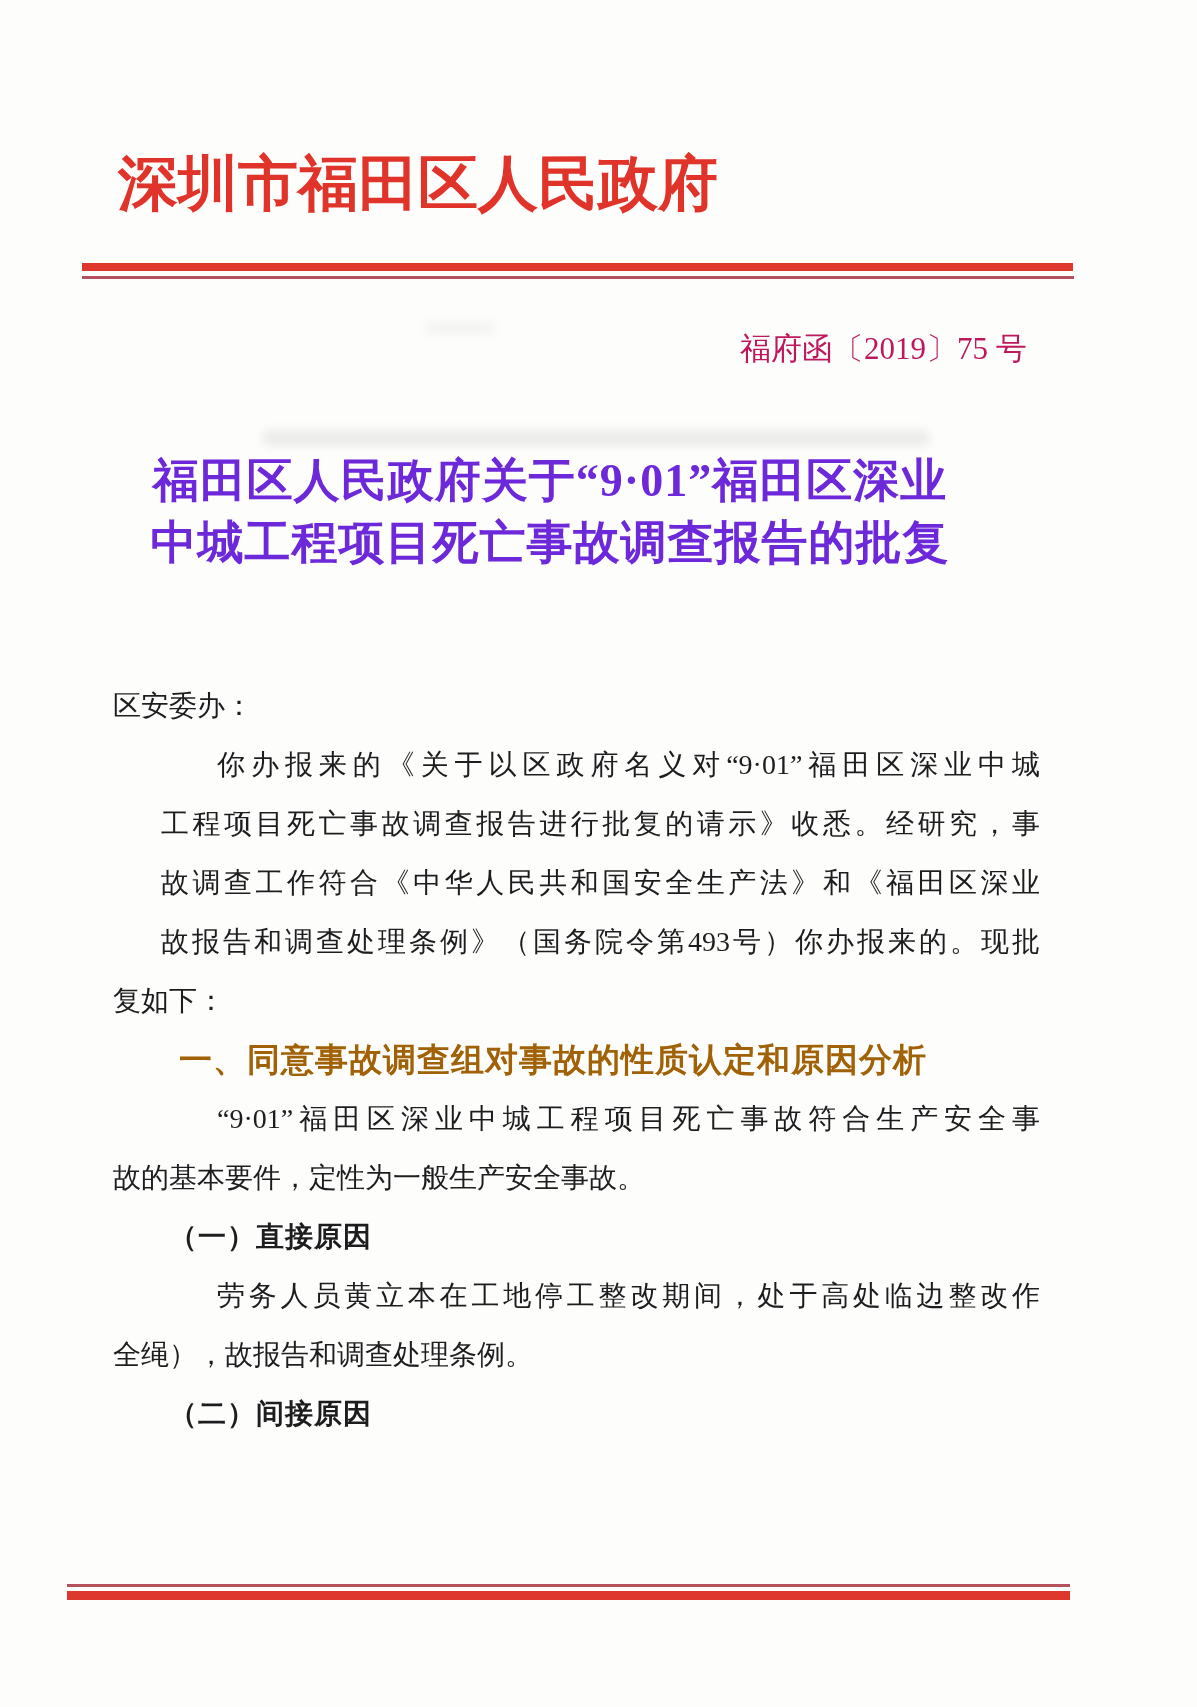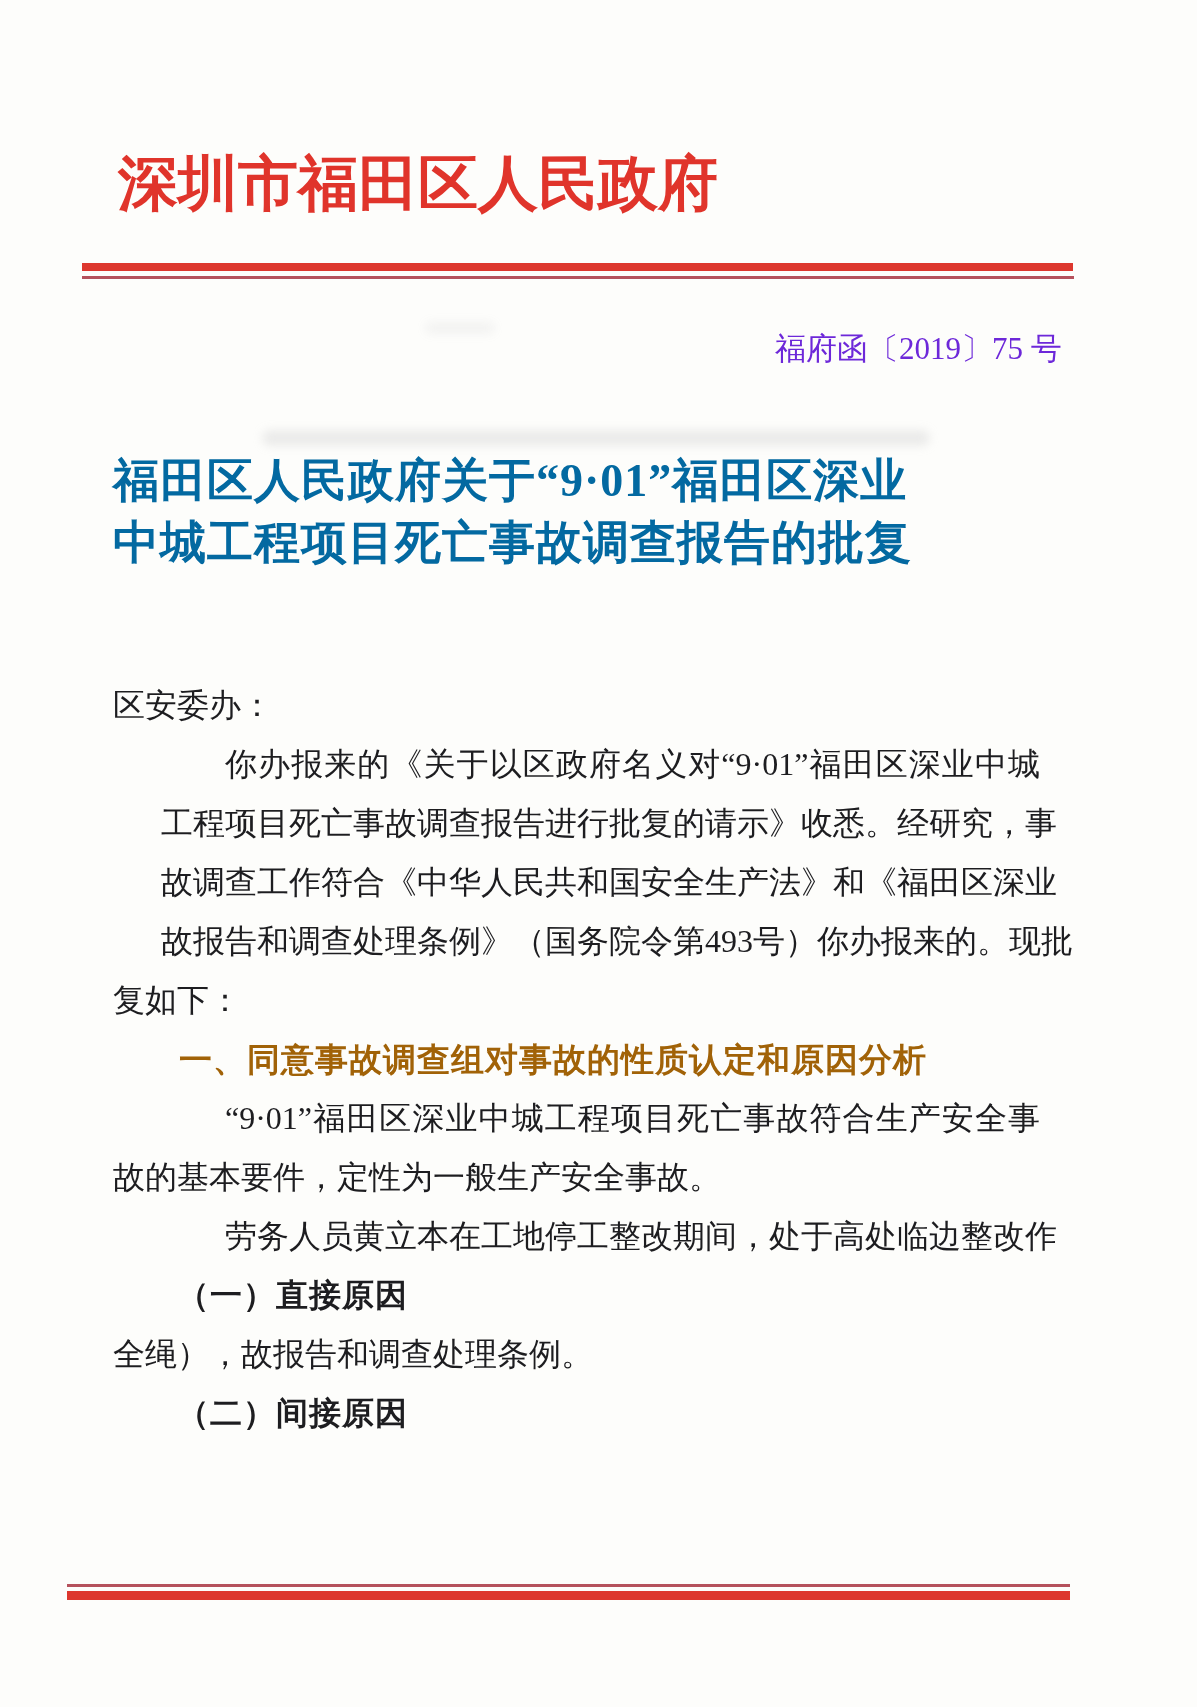--- a/index.html
+++ b/index.html
@@ -39,48 +39,48 @@
   .rule-thin-bottom { left: 67px;  top: 1584px; width: 1003px; height: 3px; }
   .rule-thick-bottom{ left: 67px;  top: 1591px; width: 1003px; height: 9px; }
   
   .doc-number {
     position: absolute;
     left: 740px;
     top: 330px;
     width: 310px;
     font-size: 31px;
     line-height: 38px;
-    color: #6d28d9;
+    color: #be185d;
     white-space: nowrap;
-    margin-left: 35px;
   }
   
   .doc-title {
     position: absolute;
     left: 113px;
     top: 450px;
     width: 874px;
+    text-align: center;
     font-weight: bold;
     font-size: 46px;
     line-height: 62px;
-    color: #0369a1;
+    color: #6d28d9;
     letter-spacing: 1px;
   }
   
   .doc-body {
     position: absolute;
     left: 113px;
     top: 676px;
     width: 927px;
     color: #1d1d20;
   }
   .line {
     height: 59px;
     line-height: 59px;
-    font-size: 32px;
+    font-size: 28px;
     white-space: nowrap;
     overflow: visible;
   }
   .line.fill {
     text-align: justify;
     text-align-last: justify;
     margin-left: 48px;
   }
   .line.indent { text-indent: 2em; }
   .line.heading {
@@ -130,22 +130,22 @@
   <div class="doc-body">
     <div class="line">区安委办：</div>
     <div class="line indent fill">你办报来的《关于以区政府名义对“9·01”福田区深业中城</div>
     <div class="line fill">工程项目死亡事故调查报告进行批复的请示》收悉。经研究，事</div>
     <div class="line fill">故调查工作符合《中华人民共和国安全生产法》和《福田区深业</div>
     <div class="line fill">故报告和调查处理条例》（国务院令第493号）你办报来的。现批</div>
     <div class="line">复如下：</div>
     <div class="line indent heading">一、同意事故调查组对事故的性质认定和原因分析</div>
     <div class="line indent fill">“9·01”福田区深业中城工程项目死亡事故符合生产安全事</div>
     <div class="line">故的基本要件，定性为一般生产安全事故。</div>
+    <div class="line indent subheading">（一）直接原因</div>
     <div class="line indent fill">劳务人员黄立本在工地停工整改期间，处于高处临边整改作</div>
-    <div class="line indent subheading">（一）直接原因</div>
     <div class="line">全绳），故报告和调查处理条例。</div>
     <div class="line indent subheading">（二）间接原因</div>
   </div>
 
   <div class="rule rule-thin-bottom" style="background: rgb(181, 81, 92);"></div>
   <div class="rule rule-thick-bottom" style="background: rgb(221, 55, 46);"></div>
 
 </div>
 
 </body></html>

